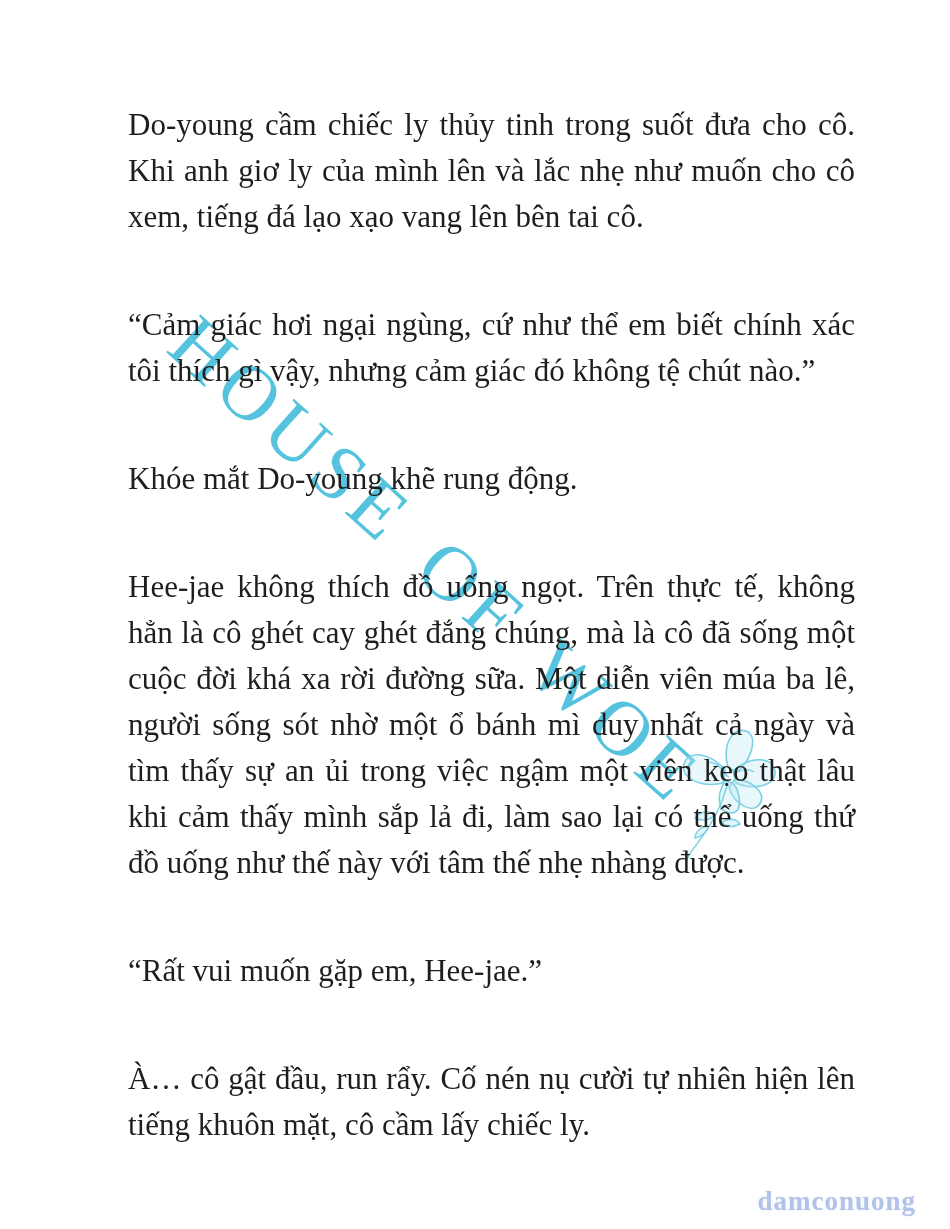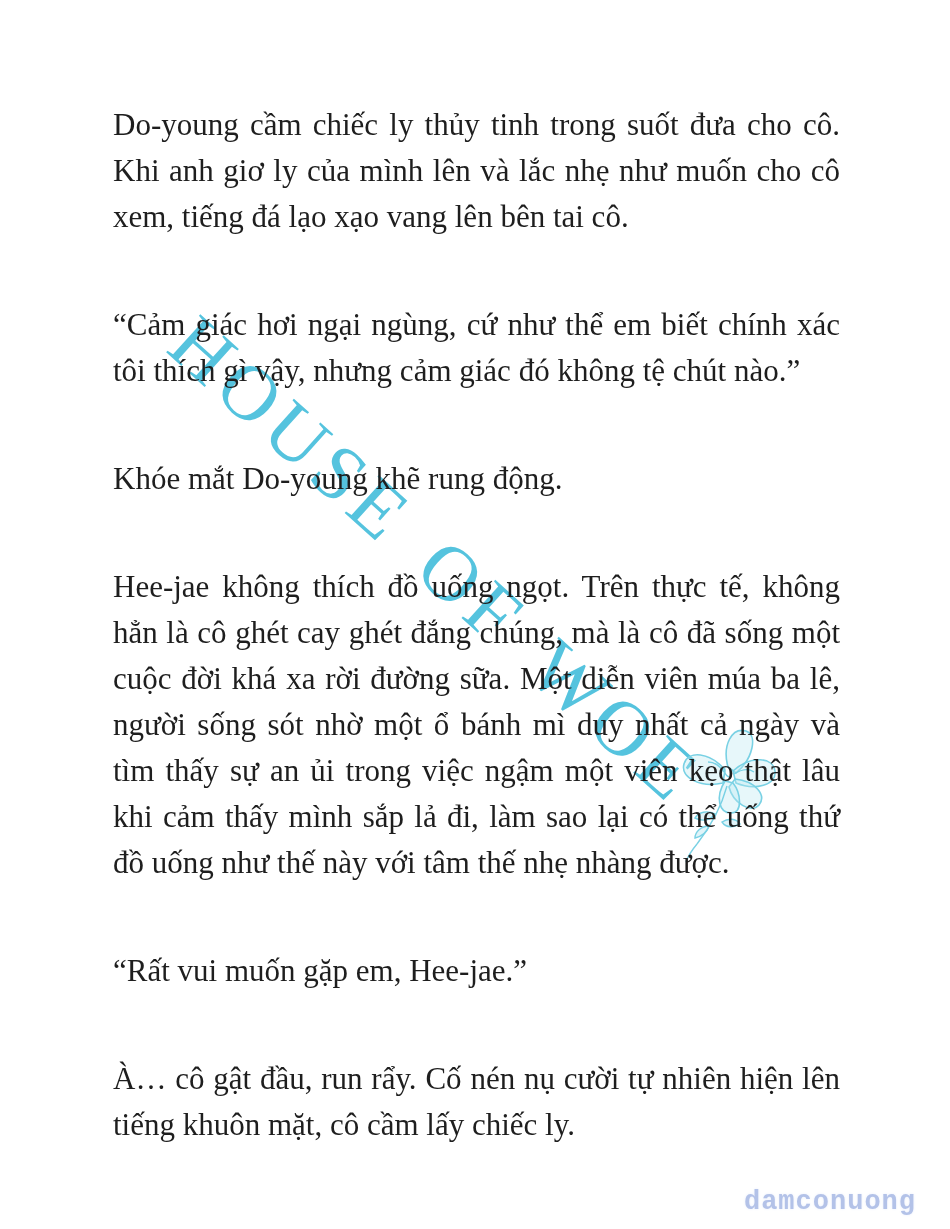--- a/index.html
+++ b/index.html
@@ -46,41 +46,41 @@
     top: 720px;
     width: 122px;
     height: 144px;
     z-index: 1;
     pointer-events: none;
   }
 
   
   .content {
     position: absolute;
-    left: 113px;
+    left: 128px;
     top: 0;
     width: 727px;
     padding-top: 102px;
     z-index: 2;
   }
   .content p {
     margin: 0 0 62px 0;
     font-size: 31px;
     line-height: 46px;
     text-align: justify;
     color: #1e1e1e;
     font-family: "Liberation Serif", "DejaVu Serif", serif;
   }
 
   
   .site-mark {
     position: absolute;
     right: 34px;
     bottom: 12px;
-    font-family: Liberation Mono, monospace;
+    font-family: Liberation Serif, serif;
     font-size: 27px;
     font-weight: bold;
     color: #b3c2e8;
     text-shadow: 0 0 3px #e9eefb;
     z-index: 3;
     letter-spacing: 1px;
   }
 </style>
 </head>
 <body>

